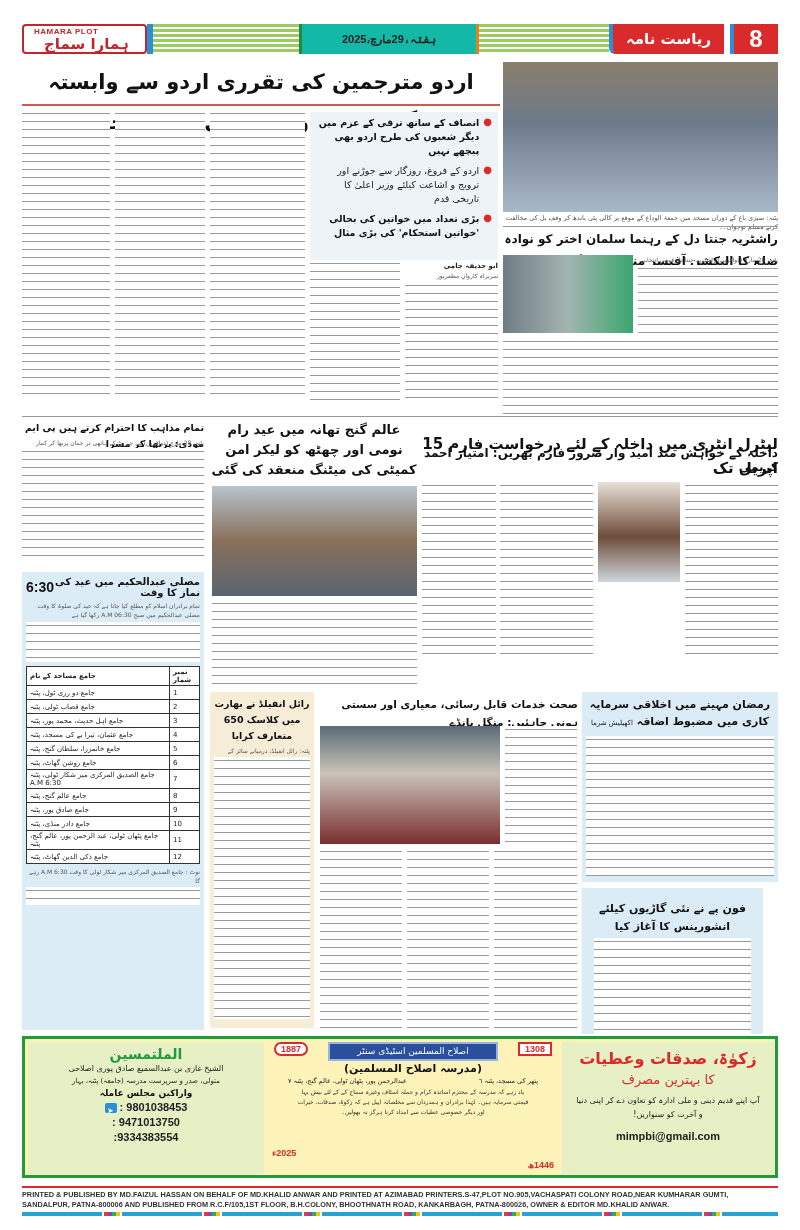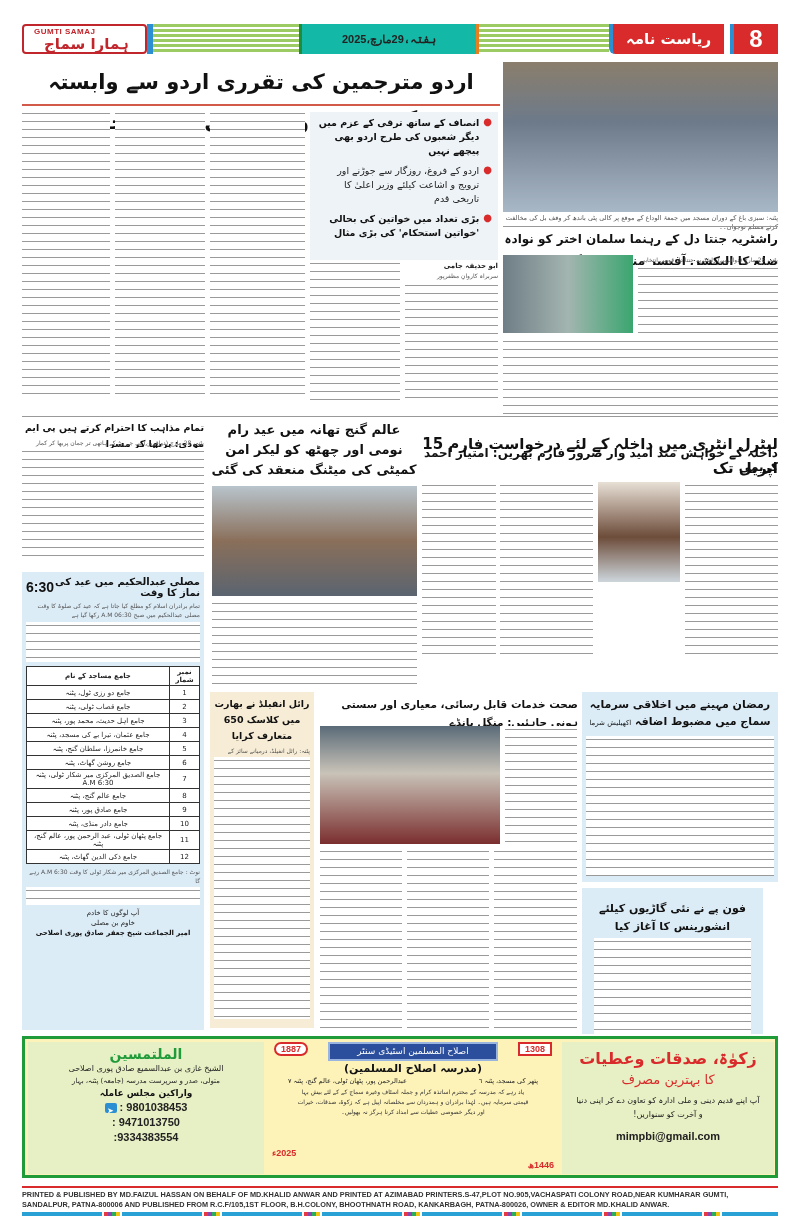--- a/index.html
+++ b/index.html
@@ -17,32 +17,32 @@
   .section-tab { width: 115px; background: #d92b2b; color: #fff; font-weight: bold; font-size: 15px; display: flex; align-items: center; justify-content: center; border-left: 4px solid #2b8fd1; border-radius: 0 0 0 6px; }
   .page-num { width: 48px; background: #d92b2b; color: #fff; font-family: "Liberation Sans", sans-serif; font-weight: bold; font-size: 24px; display: flex; align-items: center; justify-content: center; margin-left: 6px; border-left: 4px solid #2b8fd1; }
 
   .hl { font-weight: bold; color: #111; }
   .txt { font-size: 6px; line-height: 9px; color: #555; }
   .txt-lines { background: repeating-linear-gradient(#fff 0 3px, #9a9a9a 3px 4px, #fff 4px 8px); }
   .photo { background: #7d8a95; position: absolute; }
   .rule { position: absolute; height: 2px; background: #d15a4a; }
   .box { position: absolute; }
   table.masjid { border-collapse: collapse; width: 100%; font-size: 7px; }
-  table.masjid td, table.masjid th { border: 1px solid #333; padding: 1px 3px; text-align: center; height: 14px; }
+  table.masjid td, table.masjid th { border: 1px solid #333; padding: 1px 3px; text-align: left; height: 14px; }
   table.masjid th { font-weight: bold; font-size: 7px; }
   .ad { position: absolute; border: 3px solid #1f9b3a; }
   .footer { position: absolute; left: 22px; top: 1186px; width: 756px; font-family: "Liberation Sans", sans-serif; font-weight: bold; font-size: 7.3px; color: #333; line-height: 10px; border-top: 2px solid #d92b2b; padding-top: 2px; }
   .dots { height: 4px; margin-top: 2px; background: repeating-linear-gradient(90deg, #2aa1d4 0 80px, #fff 80px 82px, #e63946 82px 86px, #8e44ad 86px 90px, #27ae60 90px 94px, #f1c40f 94px 98px, #fff 98px 100px); }
 </style>
 </head>
 <body>
 
 <div class="masthead">
   <div class="logo">
-    <span class="en">GUMTI SAMAJ</span>
+    <span class="en">HAMARA PLOT</span>
     <span class="ur">ہمارا سماج</span>
   </div>
   <div class="blue-strip"></div>
   <div class="stripes"></div>
   <div class="datebox">ہفتہ،29مارچ،2025</div>
   <div class="stripes2"></div>
   <div class="section-tab">ریاست نامہ</div>
   <div class="page-num">8</div>
 </div>
 
@@ -157,43 +157,38 @@
           <td>جامع پٹھان ٹولی، عبد الرحمن پور، عالم گنج، پٹنہ</td>
         </tr>
     <tr>
           <td>12</td>
           <td>جامع ذکی الدین گھاٹ، پٹنہ</td>
         </tr>
   </tbody>
     </table>
   <div class="txt" style="font-size:6px;margin-top:3px;">نوٹ : جامع الصدیق المرکزی میر شکار ٹولی کا وقت 6:30 A.M رہے گا</div>
   <div class="txt-lines" style="height:18px;margin-top:2px;"></div>
-  <div style="text-align:center;font-size:7px;line-height:10px;margin-top:3px;">
-    <div>آپ لوگوں کا خادم</div>
-    <div>خاوم بن مصلی</div>
-    <div class="hl">امیر الجماعت شیخ جعفر صادق پوری اصلاحی</div>
-  </div>
 </div>
 
 <div class="box rtl" style="left:210px;top:692px;width:104px;height:336px;background:#f7ecd6;padding:4px;">
   <div class="hl" style="font-size:9.5px;line-height:16px;text-align:center;">رائل انفیلڈ نے بھارت میں کلاسک 650 متعارف کرایا</div>
   <div class="txt" style="font-size:6px;margin-top:2px;">پٹنہ: رائل انفیلڈ، درمیانے سائز کے</div>
   <div class="txt-lines" style="height:262px;margin-top:2px;"></div>
 </div>
 
 <div class="box rtl hl" style="left:318px;top:695px;width:260px;font-size:10.5px;line-height:18px;">صحت خدمات قابل رسائی، معیاری اور سستی ہونی چاہئیں: منگل پانڈے</div>
 <div class="photo" style="left:320px;top:726px;width:180px;height:118px;background:linear-gradient(180deg,#5a6b78 0%,#c9c3b8 40%,#7a2e2e 100%);"></div>
 <div class="box txt-lines" style="left:505px;top:726px;width:72px;height:118px;"></div>
 <div class="box txt-lines" style="left:320px;top:848px;width:82px;height:180px;"></div>
 <div class="box txt-lines" style="left:407px;top:848px;width:82px;height:180px;"></div>
 <div class="box txt-lines" style="left:494px;top:848px;width:83px;height:180px;"></div>
 
 <div class="box rtl" style="left:582px;top:692px;width:196px;height:190px;background:#dcecf7;padding:4px;">
   <div class="hl" style="font-size:11px;line-height:17px;text-align:center;">
-    <span>رمضان مہینے میں اخلاقی سرمایہ سماج میں مضبوط اضافہ</span>
+    <span>رمضان مہینے میں اخلاقی سرمایہ کاری میں مضبوط اضافہ</span>
     <span style="font-size:7px;font-weight:normal;">اکھیلیش شرما</span>
   </div>
   <div class="txt-lines" style="height:140px;margin-top:4px;"></div>
 </div>
 
 <div class="box rtl" style="left:582px;top:888px;width:181px;height:146px;background:#dcecf7;padding:12px;">
   <div class="hl" style="font-size:11px;line-height:18px;text-align:center;">فون پے نے نئی گاڑیوں کیلئے انشورینس کا آغاز کیا</div>
   <div class="txt-lines" style="height:114px;margin-top:2px;"></div>
 </div>
 

